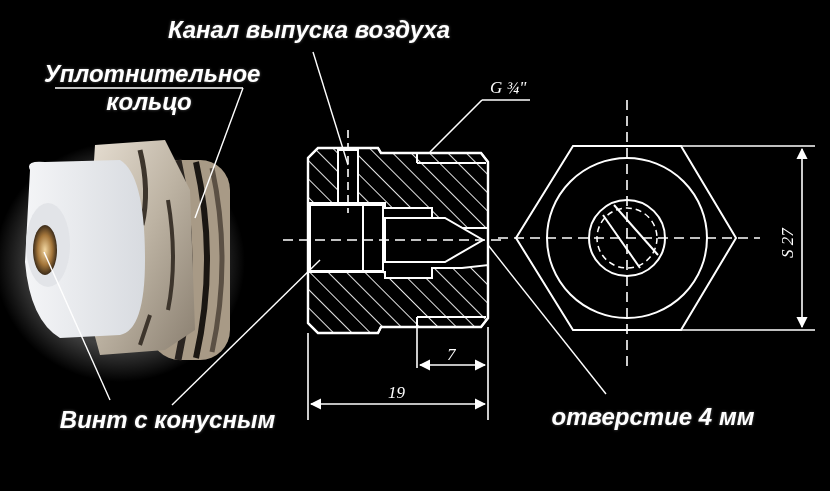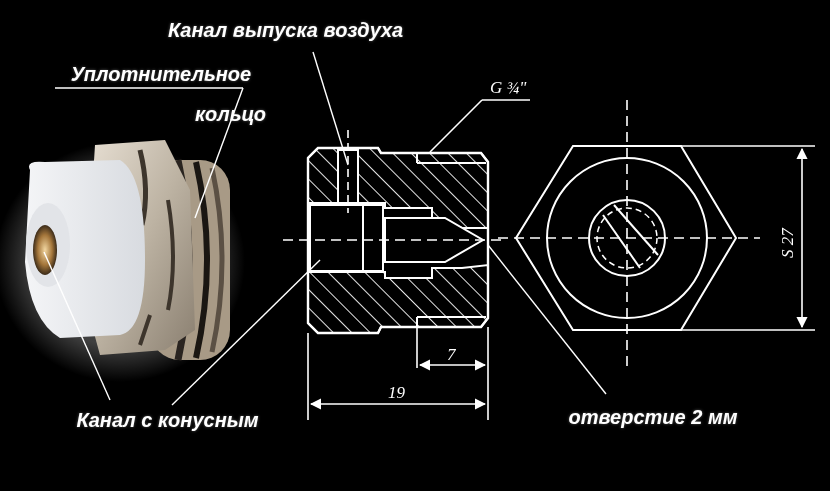--- a/index.html
+++ b/index.html
@@ -1,19 +1,19 @@
 <!DOCTYPE html>
 <html><head>
 <meta charset="utf-8">
 <style>
   html, body { margin: 0; padding: 0; background: #000; }
   body { width: 830px; height: 491px; position: relative; overflow: hidden; font-family: "Liberation Sans", sans-serif; }
   .label {
     position: absolute; color: #fff; font-weight: bold; font-style: italic;
-    font-size: 20px; line-height: 24px; text-align: center; white-space: nowrap;
+    font-size: 24px; line-height: 24px; text-align: center; white-space: nowrap;
     text-shadow: 0 0 3px rgba(255,255,255,0.35);
   }
   svg.drawing { position: absolute; left: 0; top: 0; }
   .dimtext { font-family: "Liberation Serif", serif; font-style: italic; fill: #fff; font-size: 17px; }
 </style>
 </head>
 <body>
 
 <svg class="drawing" width="830" height="491" viewBox="0 0 830 491">
   <defs>
@@ -130,24 +130,24 @@
   <text class="dimtext" x="490" y="93" stroke="none">G ¾"</text>
   <text class="dimtext" x="447" y="360" stroke="none">7</text>
   <text class="dimtext" x="388" y="398" stroke="none">19</text>
   <text class="dimtext" x="0" y="0" stroke="none" transform="translate(793 258) rotate(-90)">S 27</text>
 </svg>
 
 <div class="label" style="left:168px; top:18px;">
   <span>Канал выпуска воздуха</span>
 </div>
 
-<div class="label" style="left:56px; top:62px; width:210px;">
+<div class="label" style="left:44px; top:62px; width:210px;">
   <div>Уплотнительное</div>
-  <div style="margin-top:16px;text-align:right;">кольцо</div>
+  <div style="margin-top:4px;">кольцо</div>
 </div>
 
 <div class="label" style="left:55px; top:408px; width:225px;">
-  <div>Канал с конусным</div>
+  <div>Винт с конусным</div>
 </div>
 
 <div class="label" style="left:548px; top:405px; width:210px;">
-  <div>отверстие 2 мм</div>
+  <div>отверстие 4 мм</div>
 </div>
 
 </body></html>

